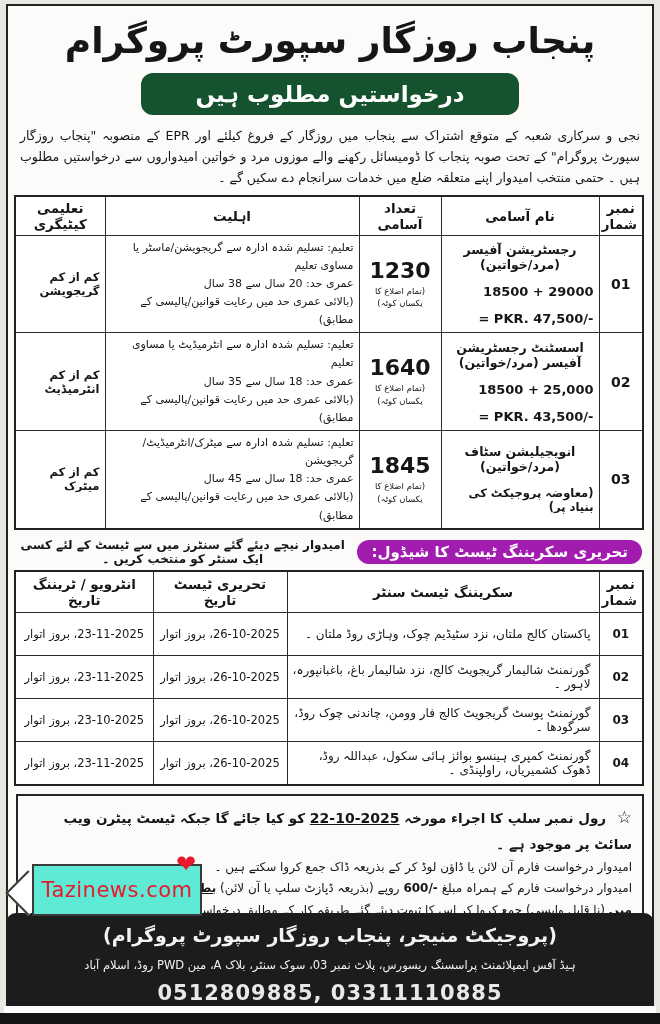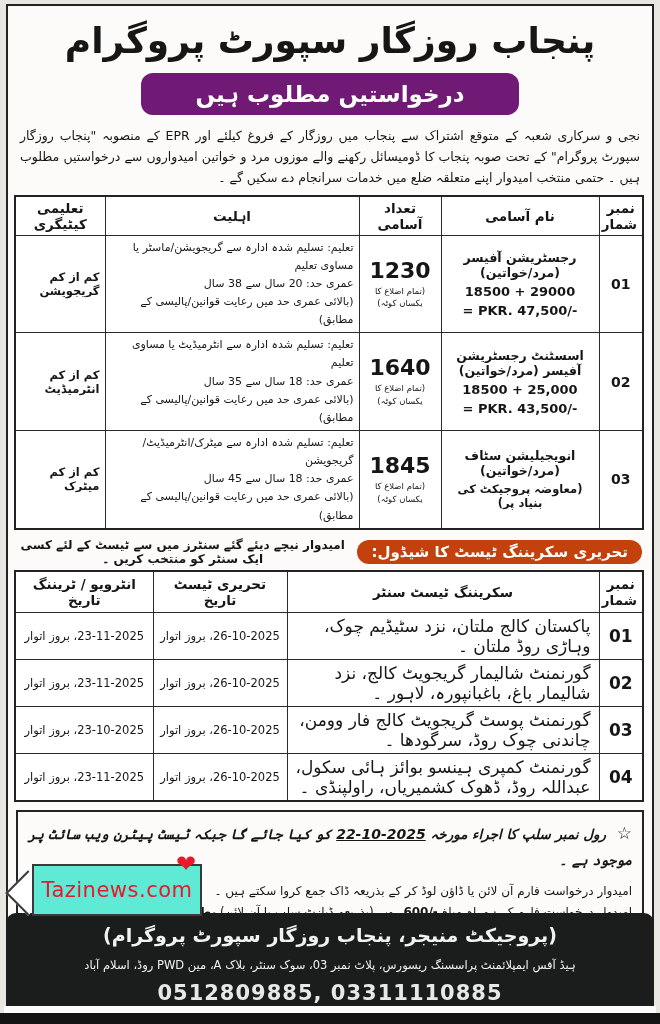--- a/index.html
+++ b/index.html
@@ -17,21 +17,21 @@
     overflow:hidden;
   }
   
   .title{
     text-align:center;font-weight:bold;
     font-size:36px;line-height:1.3;
     margin-top:12px;letter-spacing:1px;
   }
   .badge-wrap{text-align:center;margin-top:8px;}
   .apply-badge{
-    display:inline-block;background:#701a75;color:#fff;
+    display:inline-block;background:#14532d;color:#fff;
     font-size:23px;font-weight:bold;
     padding:8px 54px;border-radius:12px;
   }
   
   .intro{
     margin:10px 12px 6px;
     font-size:12.5px;line-height:1.7;
     text-align:justify;font-weight:500;
   }
   
@@ -44,49 +44,49 @@
     border:1.6px solid #2a2a2a;
     padding:3px 5px;vertical-align:middle;
     overflow:hidden;
   }
   th{font-size:13.5px;font-weight:bold;text-align:center;}
   .jobs-table{border:2px solid #222;}
   .jobs-table th{height:30px;}
   .jobs-table td{height:82px;}
   td.sno{font-family:"DejaVu Sans",sans-serif;font-size:14px;font-weight:bold;text-align:center;}
   td.post{text-align:center;font-size:12.5px;font-weight:bold;}
-  .pay{display:block;direction:ltr;font-size:13px;font-weight:bold;margin-top:4px;}
+  .pay{display:block;direction:ltr;font-size:13px;font-weight:bold;margin-top:12px;text-align:right;}
   td.qty{text-align:center;}
   .qty-num{display:block;direction:ltr;font-size:22px;font-weight:bold;}
   .qty-note{display:block;font-size:8.5px;line-height:1.5;margin-top:2px;}
   td.elig{font-size:11px;line-height:1.65;text-align:right;}
   td.cat{font-size:11.5px;font-weight:bold;text-align:right;}
   
   .sched-strip{
     display:flex;align-items:center;gap:10px;
     margin:8px 10px 4px;
   }
   .sched-badge{
-    background:#c2410c;color:#fff;font-weight:bold;
+    background:#a21caf;color:#fff;font-weight:bold;
     font-size:15px;padding:3px 14px;border-radius:14px;
     white-space:nowrap;flex:0 0 auto;
   }
   .sched-note{font-size:12px;font-weight:bold;text-align:center;flex:1;}
   .centers-table{border:2px solid #222;}
   .centers-table th{height:34px;}
-  .centers-table td{height:36px;font-size:17px;}
+  .centers-table td{height:36px;font-size:12px;}
   td.center-name{text-align:right;font-weight:500;padding-right:8px;}
   td.date-cell{text-align:center;font-size:11.5px;white-space:nowrap;margin-top:41px;}
   
   .notes-box{
     margin:8px 8px 0;border:2px solid #242424;
     padding:6px 10px 10px;background:#fcfbf9;
   }
   .note-line{font-size:12px;line-height:1.8;text-align:right;}
-  .star-line{font-size:13.5px;font-weight:bold;margin-bottom:8px;font-style:italic;}
+  .star-line{font-size:13.5px;font-weight:bold;}
   .star-glyph{font-size:17px;margin-left:6px;}
   .date-strong{font-weight:bold;text-decoration:underline;direction:ltr;unicode-bidi:embed;font-size:14px;}
   .deadline-line{font-size:14px;font-weight:bold;text-align:center;margin-top:8px;}
   .u{text-decoration:underline;}
   .ltr{direction:ltr;unicode-bidi:embed;}
   
   .watermark{
     position:absolute;left:6px;top:858px;width:196px;height:58px;z-index:5;
   }
   .wm-bubble{

